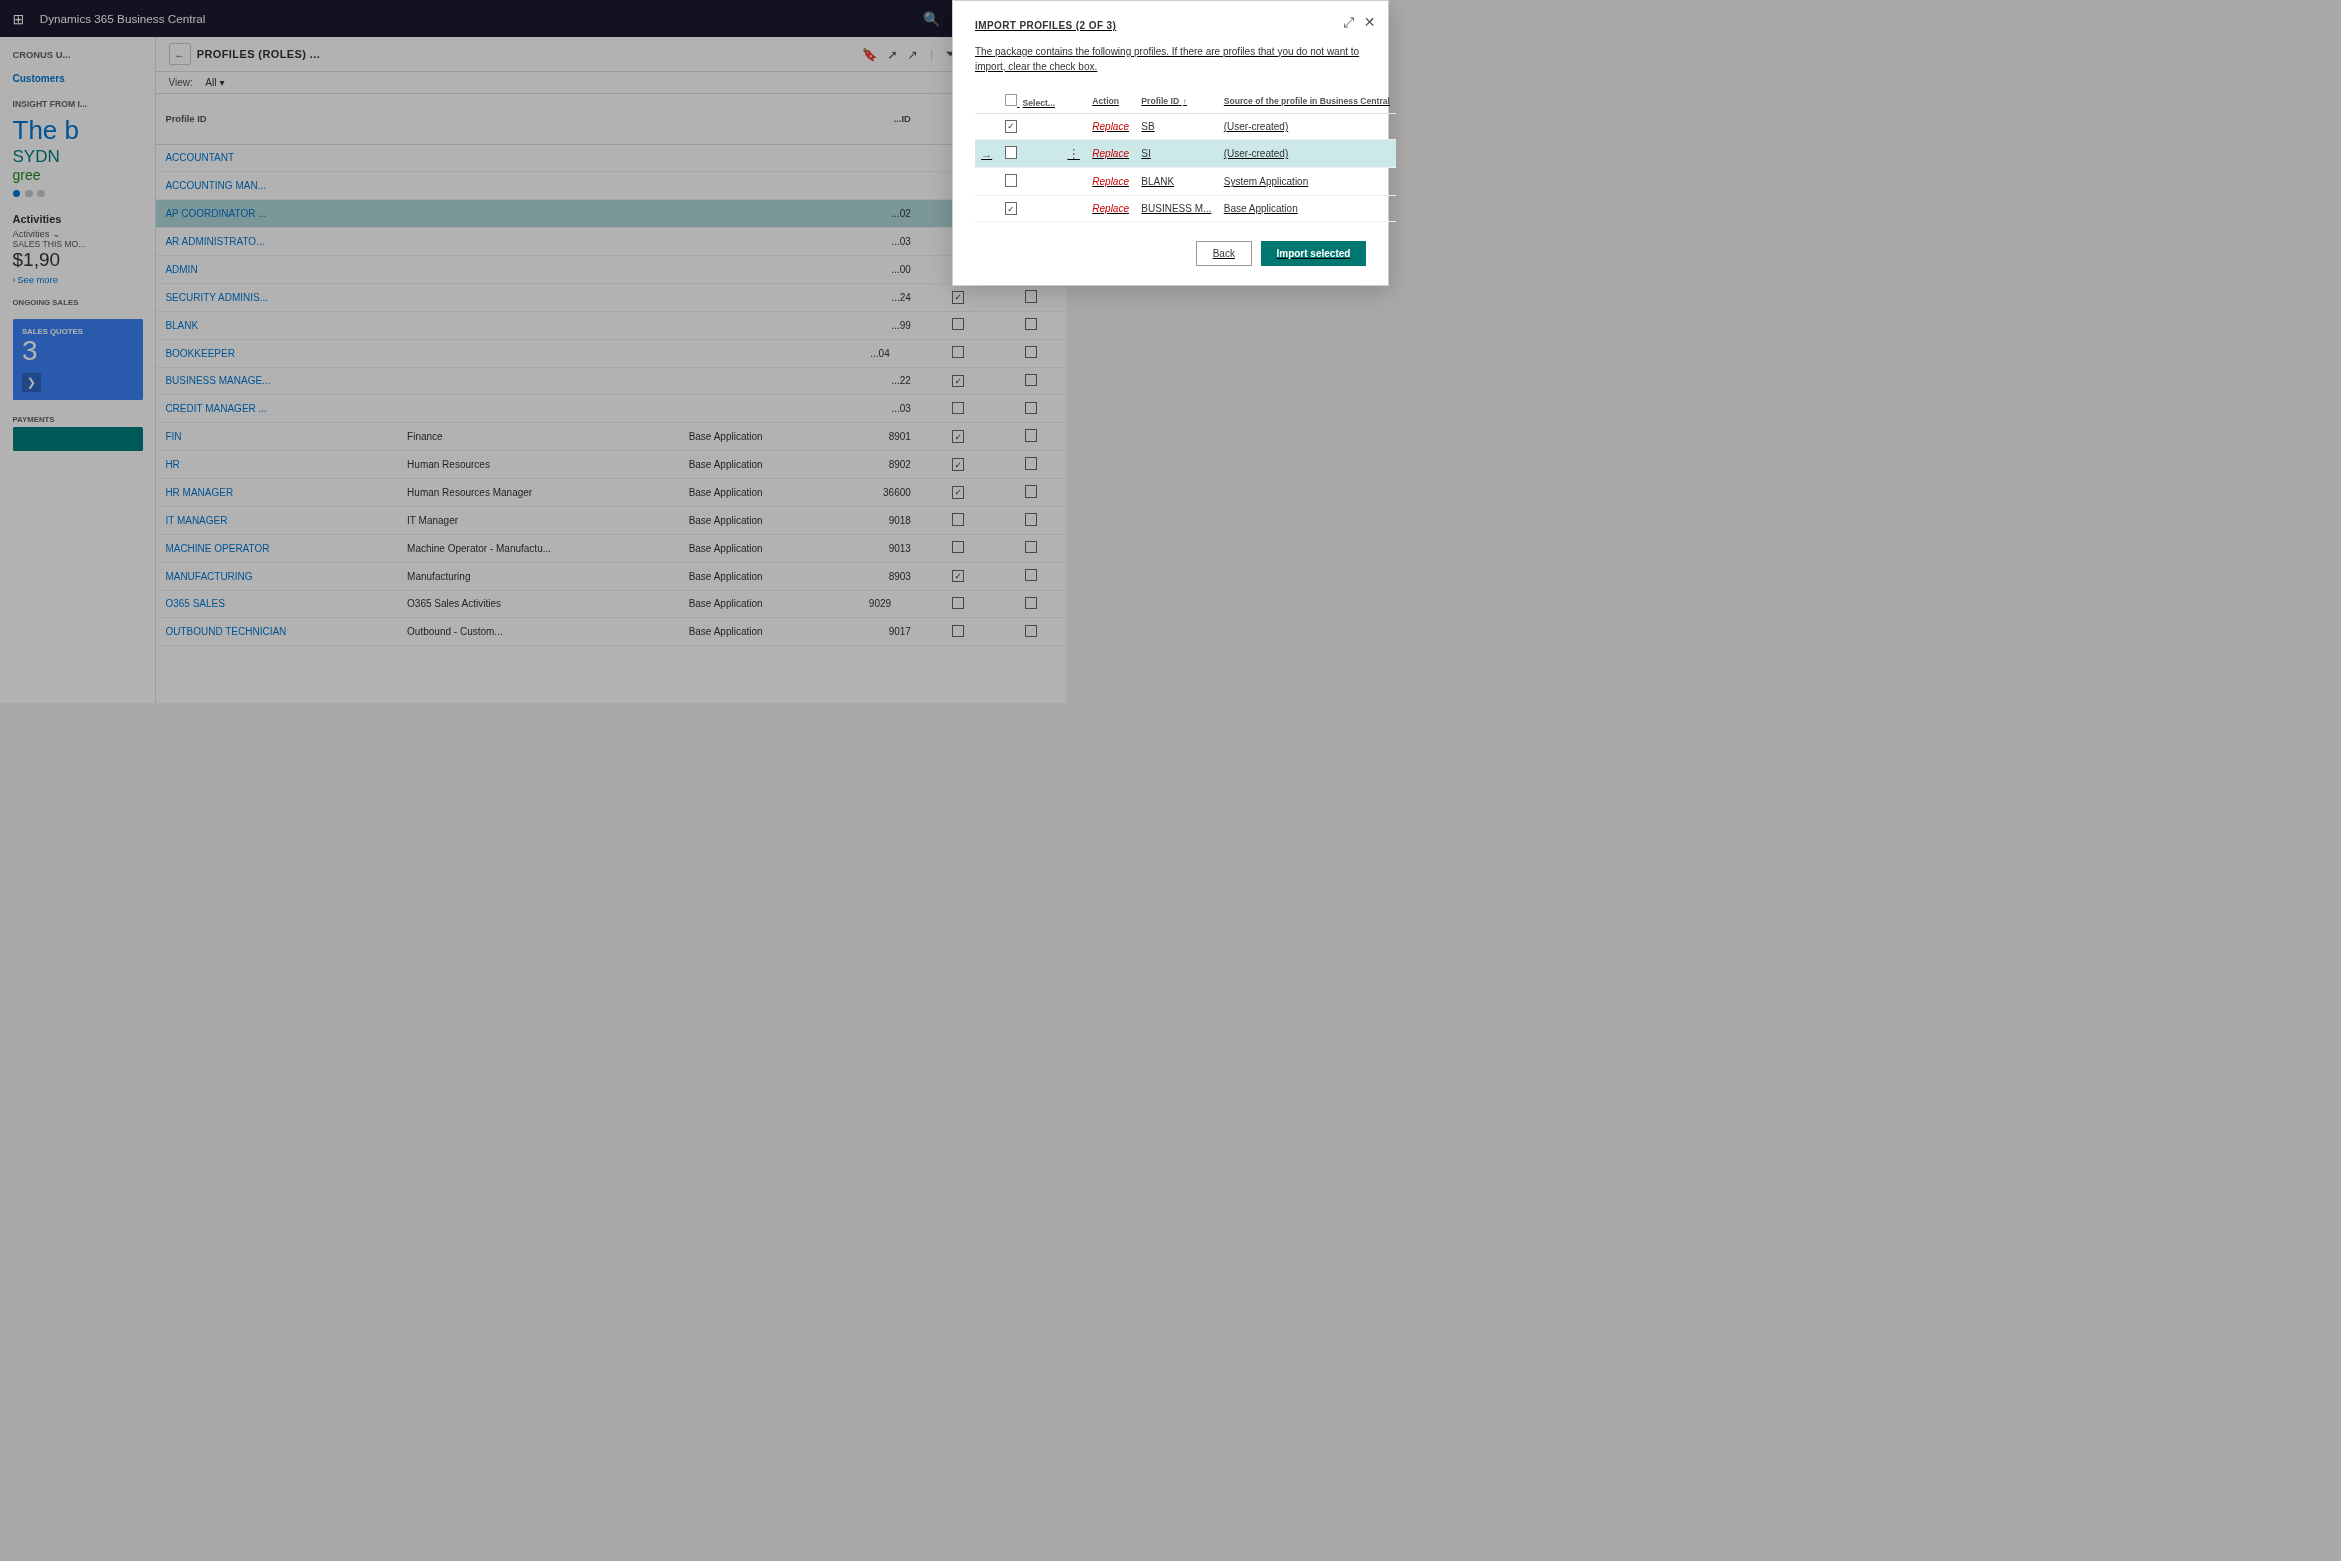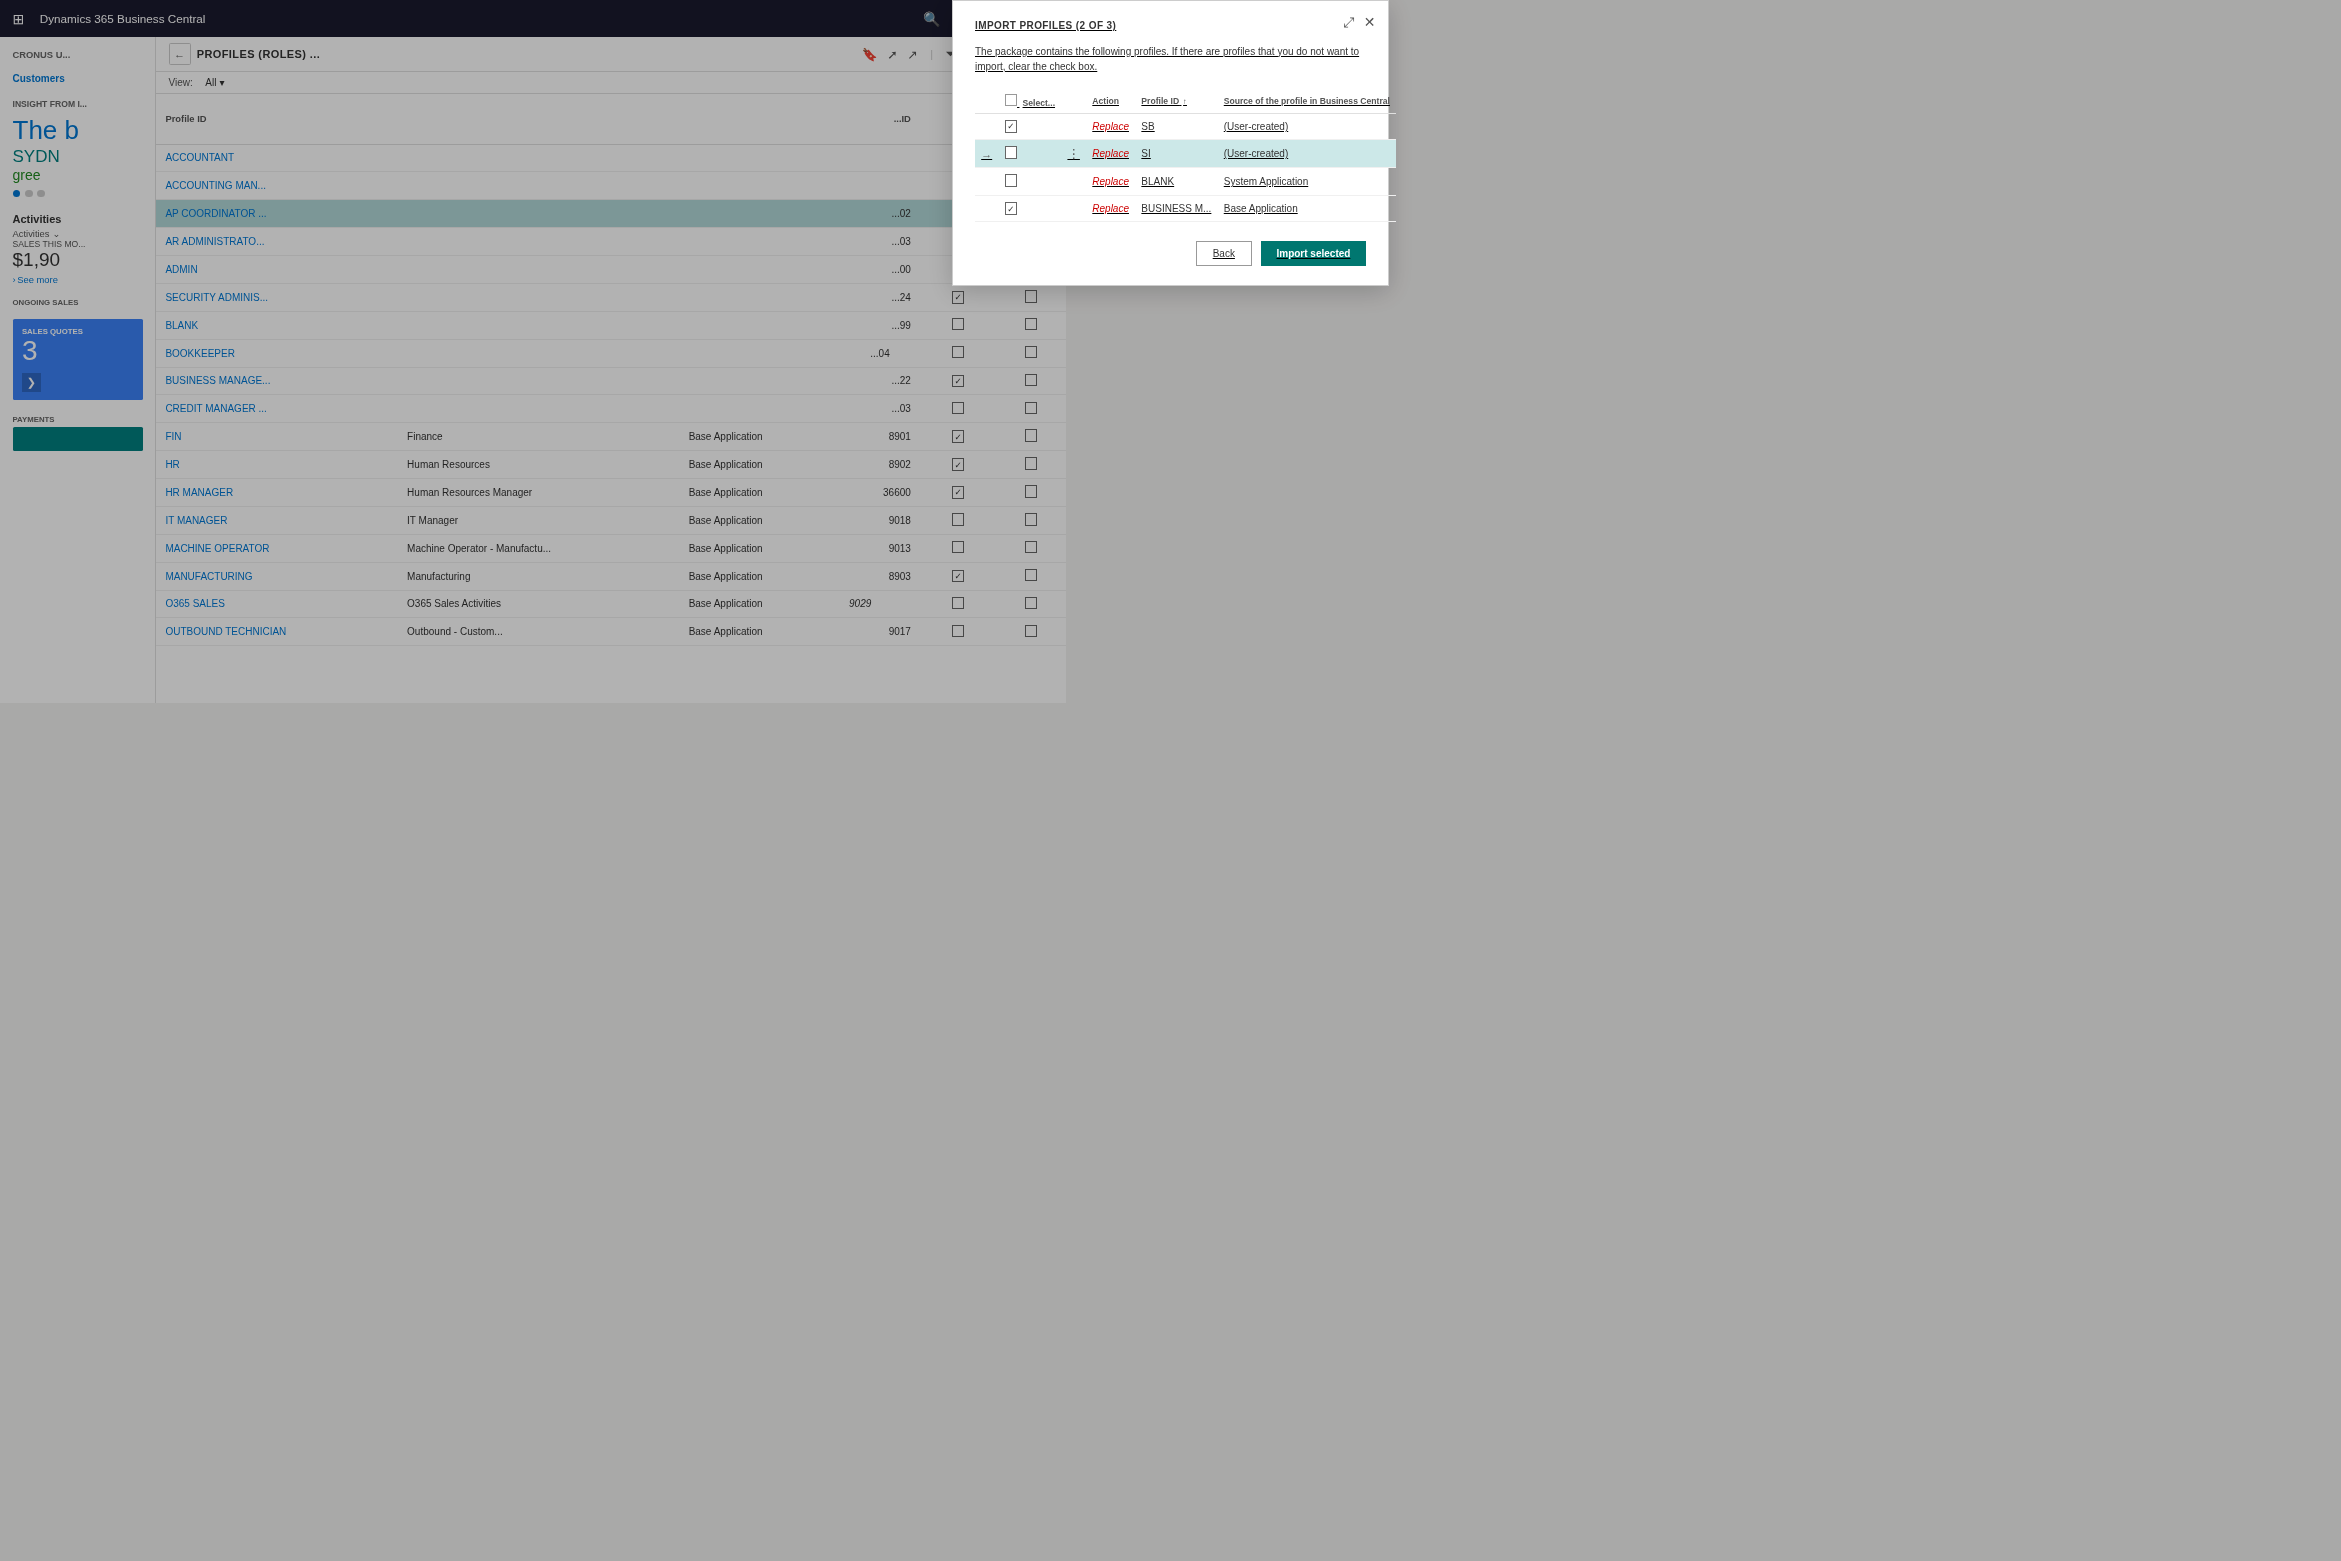--- a/index.html
+++ b/index.html
@@ -624,21 +624,21 @@
               <td class="text-normal">Manufacturing</td>
               <td class="text-normal">Base Application</td>
               <td class="text-normal" style="text-align: right;">8903</td>
               <td style="text-align: center;"><div class="cb checked"></div></td>
               <td style="text-align: center;"><div class="cb"></div></td>
             </tr>
             <tr>
               <td>O365 SALES</td>
               <td class="text-normal">O365 Sales Activities</td>
               <td class="text-normal">Base Application</td>
-              <td class="text-normal" style="text-align: left; font-style: italic;">9029</td>
+              <td class="text-normal" style="text-align: center;">9029</td>
               <td style="text-align: center;"><div class="cb"></div></td>
               <td style="text-align: center;"><div class="cb"></div></td>
             </tr>
             <tr>
               <td>OUTBOUND TECHNICIAN</td>
               <td class="text-normal">Outbound - Custom...</td>
               <td class="text-normal">Base Application</td>
               <td class="text-normal" style="text-align: right;">9017</td>
               <td style="text-align: center;"><div class="cb"></div></td>
               <td style="text-align: center;"><div class="cb"></div></td>

